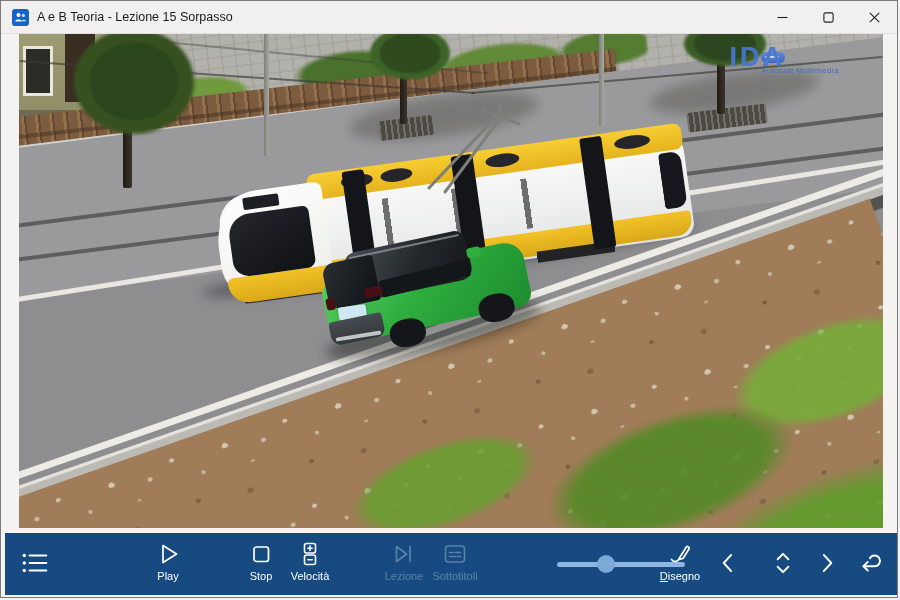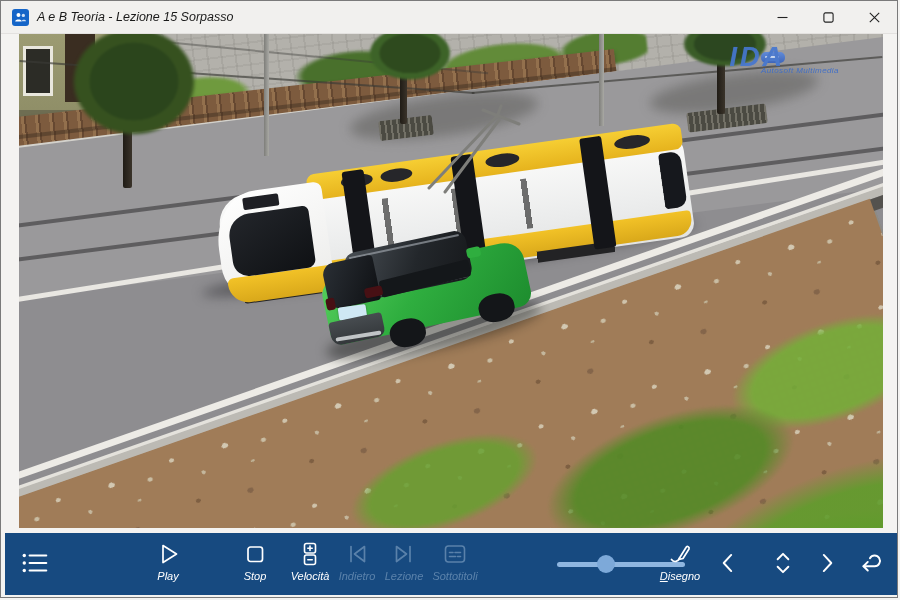--- a/index.html
+++ b/index.html
@@ -1,17 +1,17 @@
 <!DOCTYPE html>
 <html><head>
 <meta charset="utf-8">
 <style>
   html,body{margin:0;padding:0;}
   body{width:900px;height:600px;overflow:hidden;font-family:"Liberation Sans",sans-serif;background:#f4f3f1;}
-  .frame{position:relative;width:898px;height:598px;border:1px solid #7a7a7a;background:#f4f3f1;box-sizing:border-box;font-style:italic;}
+  .frame{position:relative;width:898px;height:598px;border:1px solid #7a7a7a;background:#f4f3f1;box-sizing:border-box;}
 
   
   .titlebar{position:absolute;left:0;top:0;width:100%;height:32px;background:#f1f0ee;border-bottom:1px solid #e3e1df;display:flex;align-items:center;}
   .app-icon{width:17px;height:17px;margin-left:11px;border-radius:3px;background:#1565c8;display:flex;align-items:center;justify-content:center;flex:0 0 auto;}
   .title-text{margin-left:8px;font-size:12.5px;color:#1a1a1a;}
   .win-btns{margin-left:auto;display:flex;height:100%;}
   .win-btn{width:46px;height:100%;display:flex;align-items:center;justify-content:center;color:#222;}
   .win-btn svg{display:block;}
 
   
@@ -264,45 +264,38 @@
 
 
     <div class="ctl" style="left:163px">
       <svg width="28" height="28" viewBox="0 0 28 28" fill="none" stroke="currentColor" stroke-width="1.7" stroke-linejoin="round">
           <path d="M9 5.5 L22.5 14 L9 22.5 Z"></path>
         </svg>
       <span class="lbl">Play</span>
     </div>
 
 
-    <div class="ctl" style="left:250px">
+    <div class="ctl" style="left:256px">
       <svg width="28" height="28" viewBox="0 0 28 28" fill="none" stroke="currentColor" stroke-width="1.7">
           <rect x="7" y="7" width="14.5" height="14.5" rx="2.5"></rect>
         </svg>
       <span class="lbl">Stop</span>
     </div>
 
     <div class="ctl" style="left:305px">
       <svg width="28" height="28" viewBox="0 0 28 28" fill="none" stroke="currentColor" stroke-width="1.6" stroke-linecap="round">
         <rect x="8.5" y="3.5" width="11" height="9.5" rx="2"></rect>
           <line x1="14" y1="6" x2="14" y2="10.5"></line>
           <line x1="11.8" y1="8.25" x2="16.2" y2="8.25"></line>
         <rect x="8.5" y="15" width="11" height="9.5" rx="2"></rect>
           <line x1="11.8" y1="19.75" x2="16.2" y2="19.75"></line>
       </svg>
       <span class="lbl">Velocità</span>
     </div>
 
-    <div class="ctl disabled" style="left:352px">
-      <svg width="28" height="28" viewBox="0 0 28 28" fill="none" stroke="currentColor" stroke-width="1.7" stroke-linejoin="round" stroke-linecap="round">
-          <line x1="8" y1="6.5" x2="8" y2="21.5"></line>
-          <path d="M21.5 6.5 L11.5 14 L21.5 21.5 Z"></path>
-        </svg>
-      <span class="lbl">Indietro</span>
-    </div>
 
     <div class="ctl disabled" style="left:399px">
       <svg width="28" height="28" viewBox="0 0 28 28" fill="none" stroke="currentColor" stroke-width="1.7" stroke-linejoin="round" stroke-linecap="round">
           <line x1="20" y1="6.5" x2="20" y2="21.5"></line>
           <path d="M6.5 6.5 L16.5 14 L6.5 21.5 Z"></path>
         </svg>
       <span class="lbl">Lezione</span>
     </div>
 
     <div class="ctl disabled" style="left:450px">

